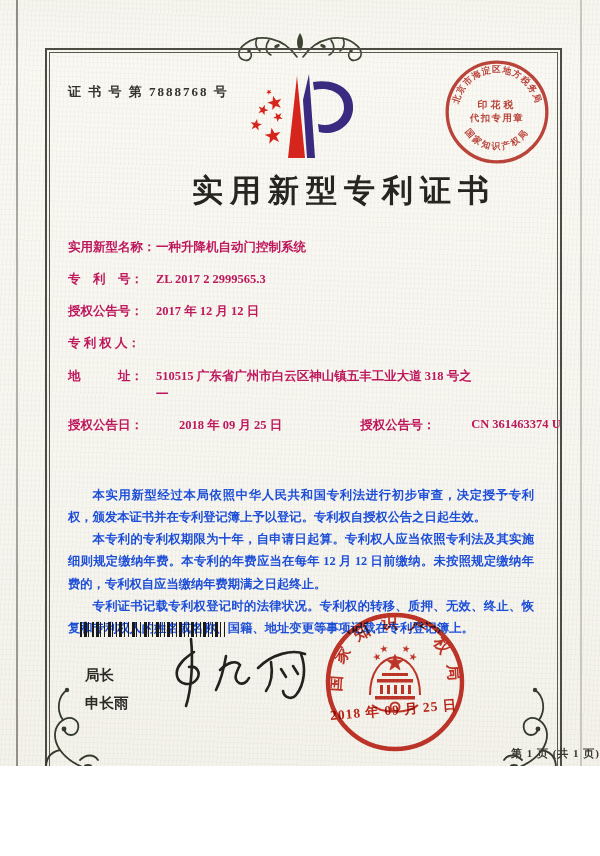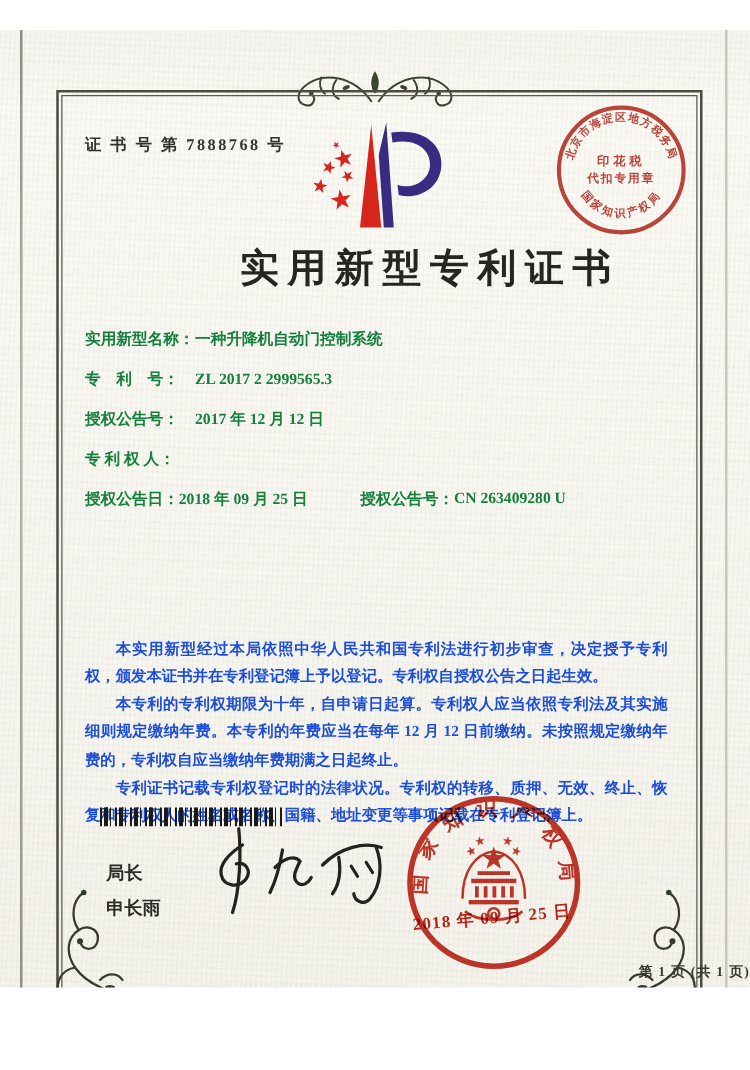--- a/index.html
+++ b/index.html
@@ -1,40 +1,40 @@
 <!DOCTYPE html>
 <html><head>
 <meta charset="utf-8">
 <style>
   html,body{margin:0;padding:0;}
   body{width:600px;height:856px;background:#ffffff;font-family:"Liberation Serif","DejaVu Serif",serif;}
-  .page{position:relative;width:600px;height:766px;overflow:hidden;background:#ffffff;margin-top:24px;}
+  .page{position:relative;width:600px;height:766px;overflow:hidden;background:#ffffff;}
   
   .paper{position:absolute;left:0;top:0;width:600px;height:810px;
     background:linear-gradient(180deg,#f6f4ee 0%,#faf8f3 8%,#f7f5ef 60%,#f3f1ea 100%);}
   .paper::before{content:"";position:absolute;inset:0;
     background:repeating-linear-gradient(93deg,rgba(150,165,140,0.07) 0 1px,transparent 1px 4px),
                repeating-linear-gradient(2deg,rgba(150,165,140,0.05) 0 1px,transparent 1px 5px);}
   .paper-left-edge{position:absolute;left:16px;top:0;width:2px;height:810px;
     background:linear-gradient(180deg,#8d8b84,#b9b6ad 40%,#8d8b84);}
   .paper-right-edge{position:absolute;left:580px;top:0;width:2px;height:810px;background:#c9c6bd;}
   .paper-bottom-edge{position:absolute;left:14px;top:806px;width:586px;height:3px;
     background:linear-gradient(90deg,#2f2e2a,#4a4943 55%,#6d6b63);}
   
   .frame{position:absolute;left:45px;top:48px;width:513px;height:722px;border:2px solid #4d4c42;}
   .frame::after{content:"";position:absolute;inset:2px;border:1px solid #5b5a4f;}
   .cert-no{position:absolute;left:68px;top:83px;font-size:13px;font-weight:700;color:#34332d;letter-spacing:2px;}
   .title{position:absolute;left:0;top:170px;width:600px;text-align:center;font-size:31px;font-weight:700;
     color:#262521;letter-spacing:7px;padding-left:44px;}
   
-  .rows{position:absolute;left:68px;top:238px;width:466px;color:#15803d;}
+  .rows{position:absolute;left:68px;top:238px;width:466px;color:#be185d;}
   .row{position:relative;display:flex;margin-bottom:14px;font-size:12.5px;font-weight:700;line-height:1.45;}
   .row .lbl{flex:0 0 88px;white-space:pre;}
   .row .val{flex:1;white-space:pre-line;}
-  .grant-row{display:flex;font-size:12.5px;font-weight:700;margin-top:2px;}
+  .grant-row{display:flex;font-size:12.5px;font-weight:700;margin-top:2px;gap:36px;}
   .grant-row .cell{white-space:pre;}
   .grant-row .c2{margin-left:42px;}
   
   .body-text{position:absolute;left:68px;top:484px;width:466px;font-size:12.3px;font-weight:600;
     color:#1d4ed8;line-height:1.8;text-align:justify;}
   .body-text p{margin:0;text-indent:2em;}
   
   .barcode{position:absolute;left:80px;top:622px;width:146px;height:15px;
     background:repeating-linear-gradient(90deg,#1a1a18 0 1.5px,transparent 1.5px 3.5px,#1a1a18 3.5px 6.5px,transparent 6.5px 8px,#1a1a18 8px 9px,transparent 9px 12px);}
   
@@ -163,25 +163,30 @@
         <span class="lbl">专　利　号：</span>
         <span class="val">ZL 2017 2 2999565.3</span>
       </div>
     <div class="row">
         <span class="lbl">授权公告号：</span>
         <span class="val">2017 年 12 月 12 日</span>
       </div>
     <div class="row">
         <span class="lbl">专 利 权 人：</span>
       </div>
+    <div class="row">
+        <span class="lbl">地　　　址：</span>
+        <span class="val">510515 广东省广州市白云区神山镇五丰工业大道 318 号之
+一</span>
+      </div>
     <div class="grant-row">
       <span class="cell">授权公告日：</span>
       <span class="cell">2018 年 09 月 25 日</span>
       <span class="cell c2">授权公告号：</span>
-      <span class="cell">CN 263409280 U</span>
+      <span class="cell">CN 361463374 U</span>
     </div>
   </div>
 
   <div class="body-text">
     <p>本实用新型经过本局依照中华人民共和国专利法进行初步审查，决定授予专利权，颁发本证书并在专利登记簿上予以登记。专利权自授权公告之日起生效。</p>
     <p>本专利的专利权期限为十年，自申请日起算。专利权人应当依照专利法及其实施细则规定缴纳年费。本专利的年费应当在每年 12 月 12 日前缴纳。未按照规定缴纳年费的，专利权自应当缴纳年费期满之日起终止。</p>
     <p>专利证书记载专利权登记时的法律状况。专利权的转移、质押、无效、终止、恢复和专利权人的姓名或名称、国籍、地址变更等事项记载在专利登记簿上。</p>
   </div>
 
   <div class="barcode"></div>

